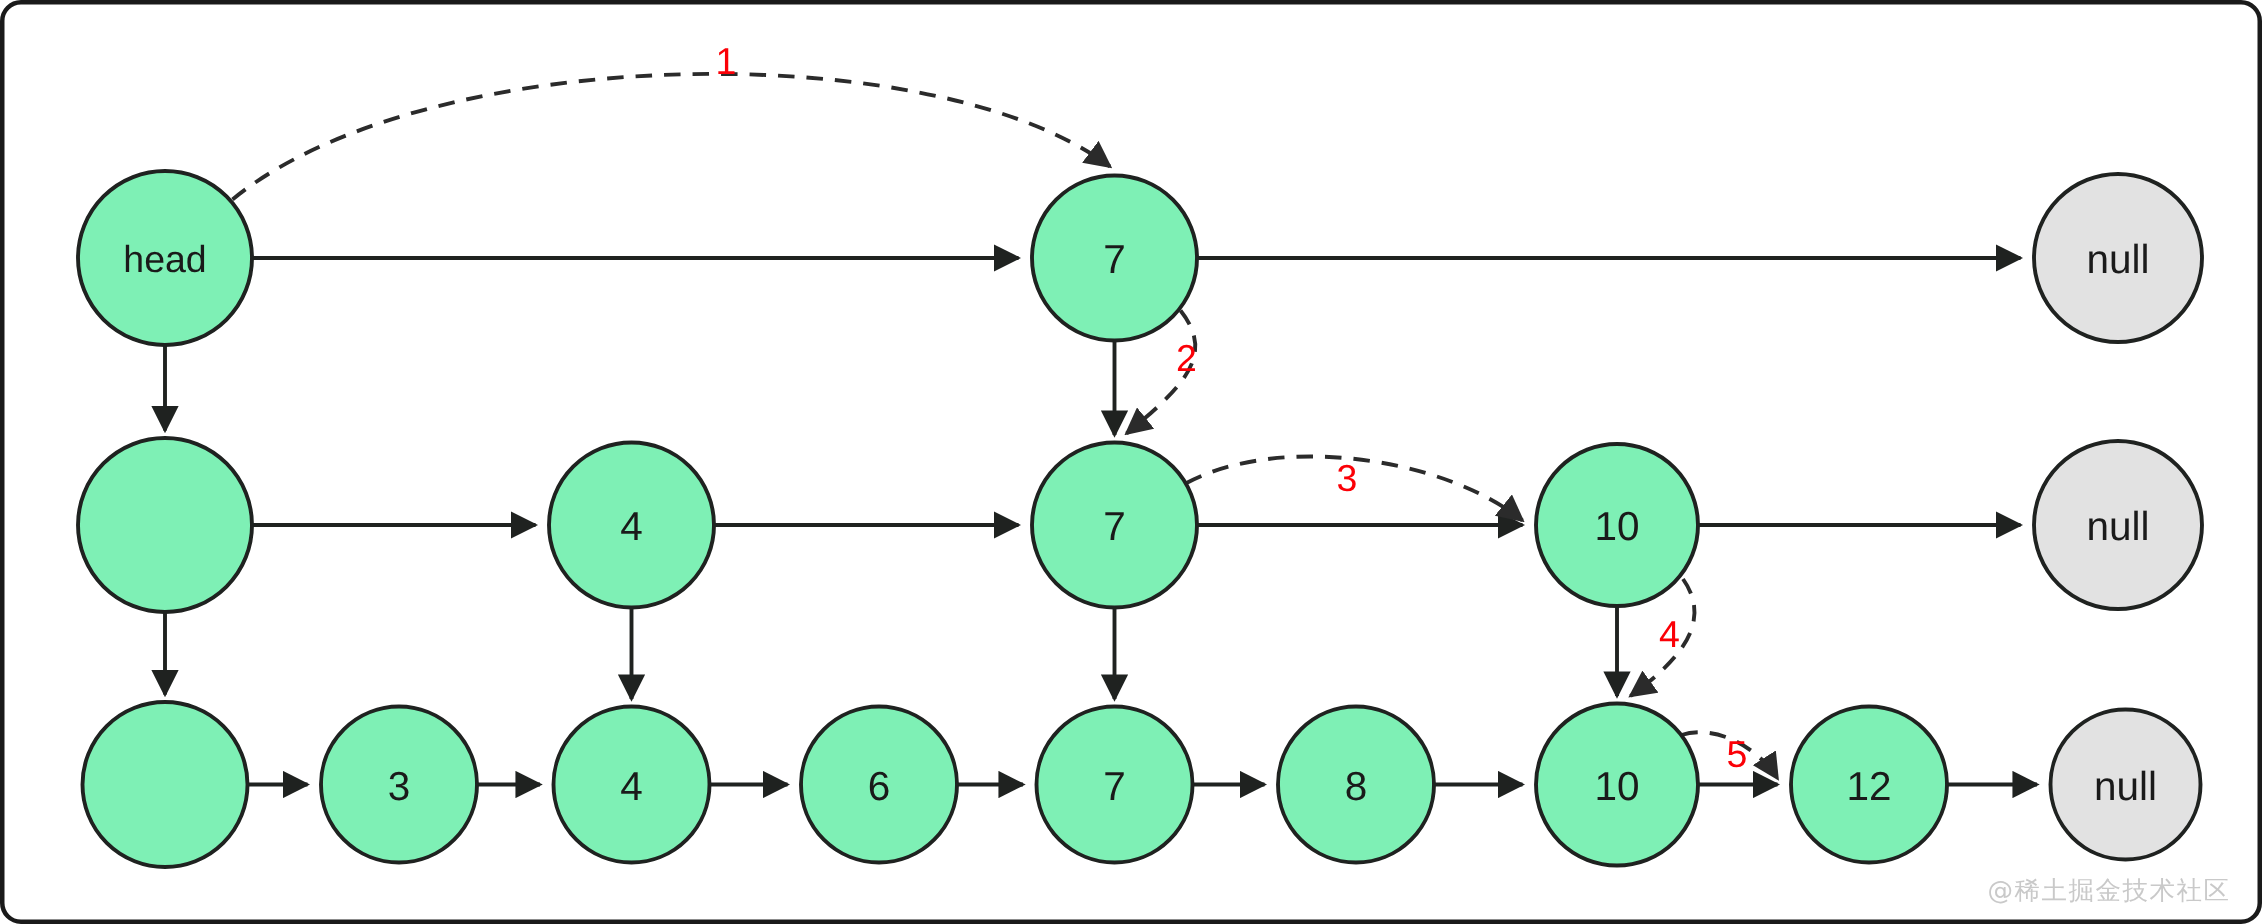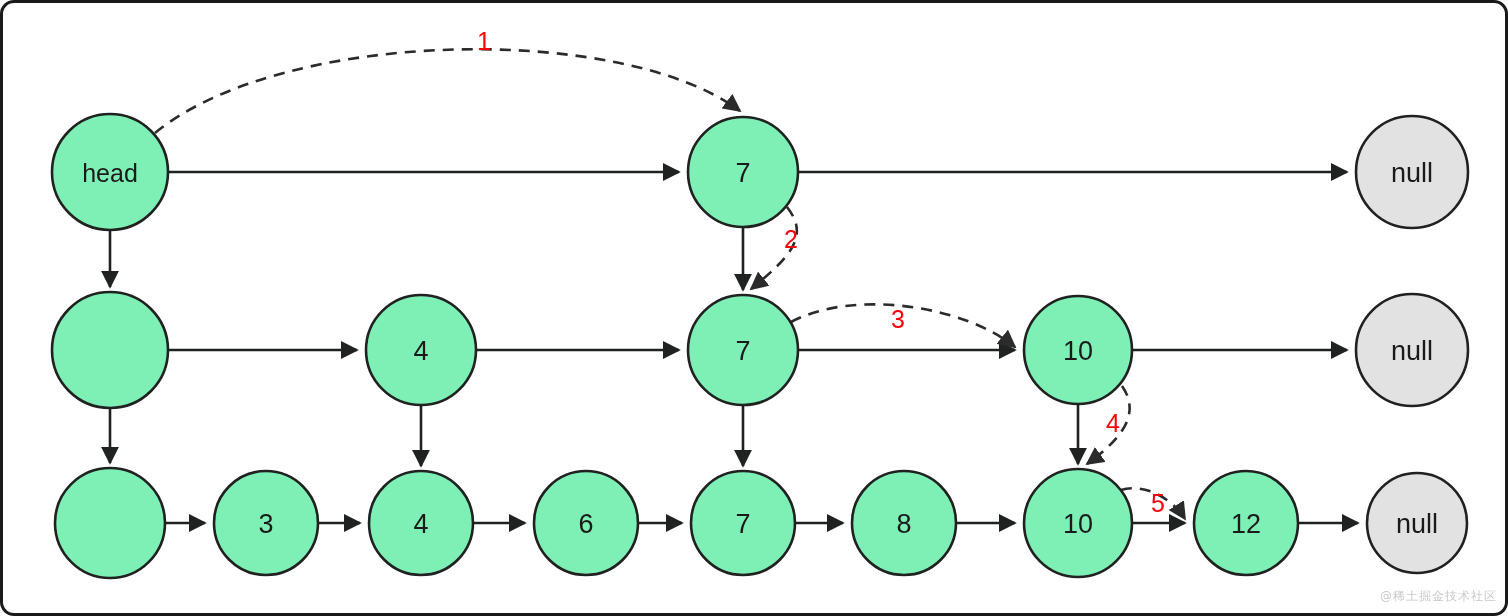--- a/index.html
+++ b/index.html
@@ -56,24 +56,24 @@
   .step-label {
     font-family: "Liberation Sans", sans-serif;
     font-size: 25px;
     fill: #fb0007;
     text-anchor: middle;
     dominant-baseline: central;
     font-weight: 500;
   }
   .watermark {
     position: absolute;
-    right: 8px;
+    right: 18px;
     bottom: 8px;
     font-family: "DejaVu Sans", sans-serif;
-    font-size: 12px;
+    font-size: 17px;
     color: #c9c9c9;
     letter-spacing: 1px;
     white-space: nowrap;
   }
 </style>
 </head>
 <body>
 
 <div id="canvas">
 

